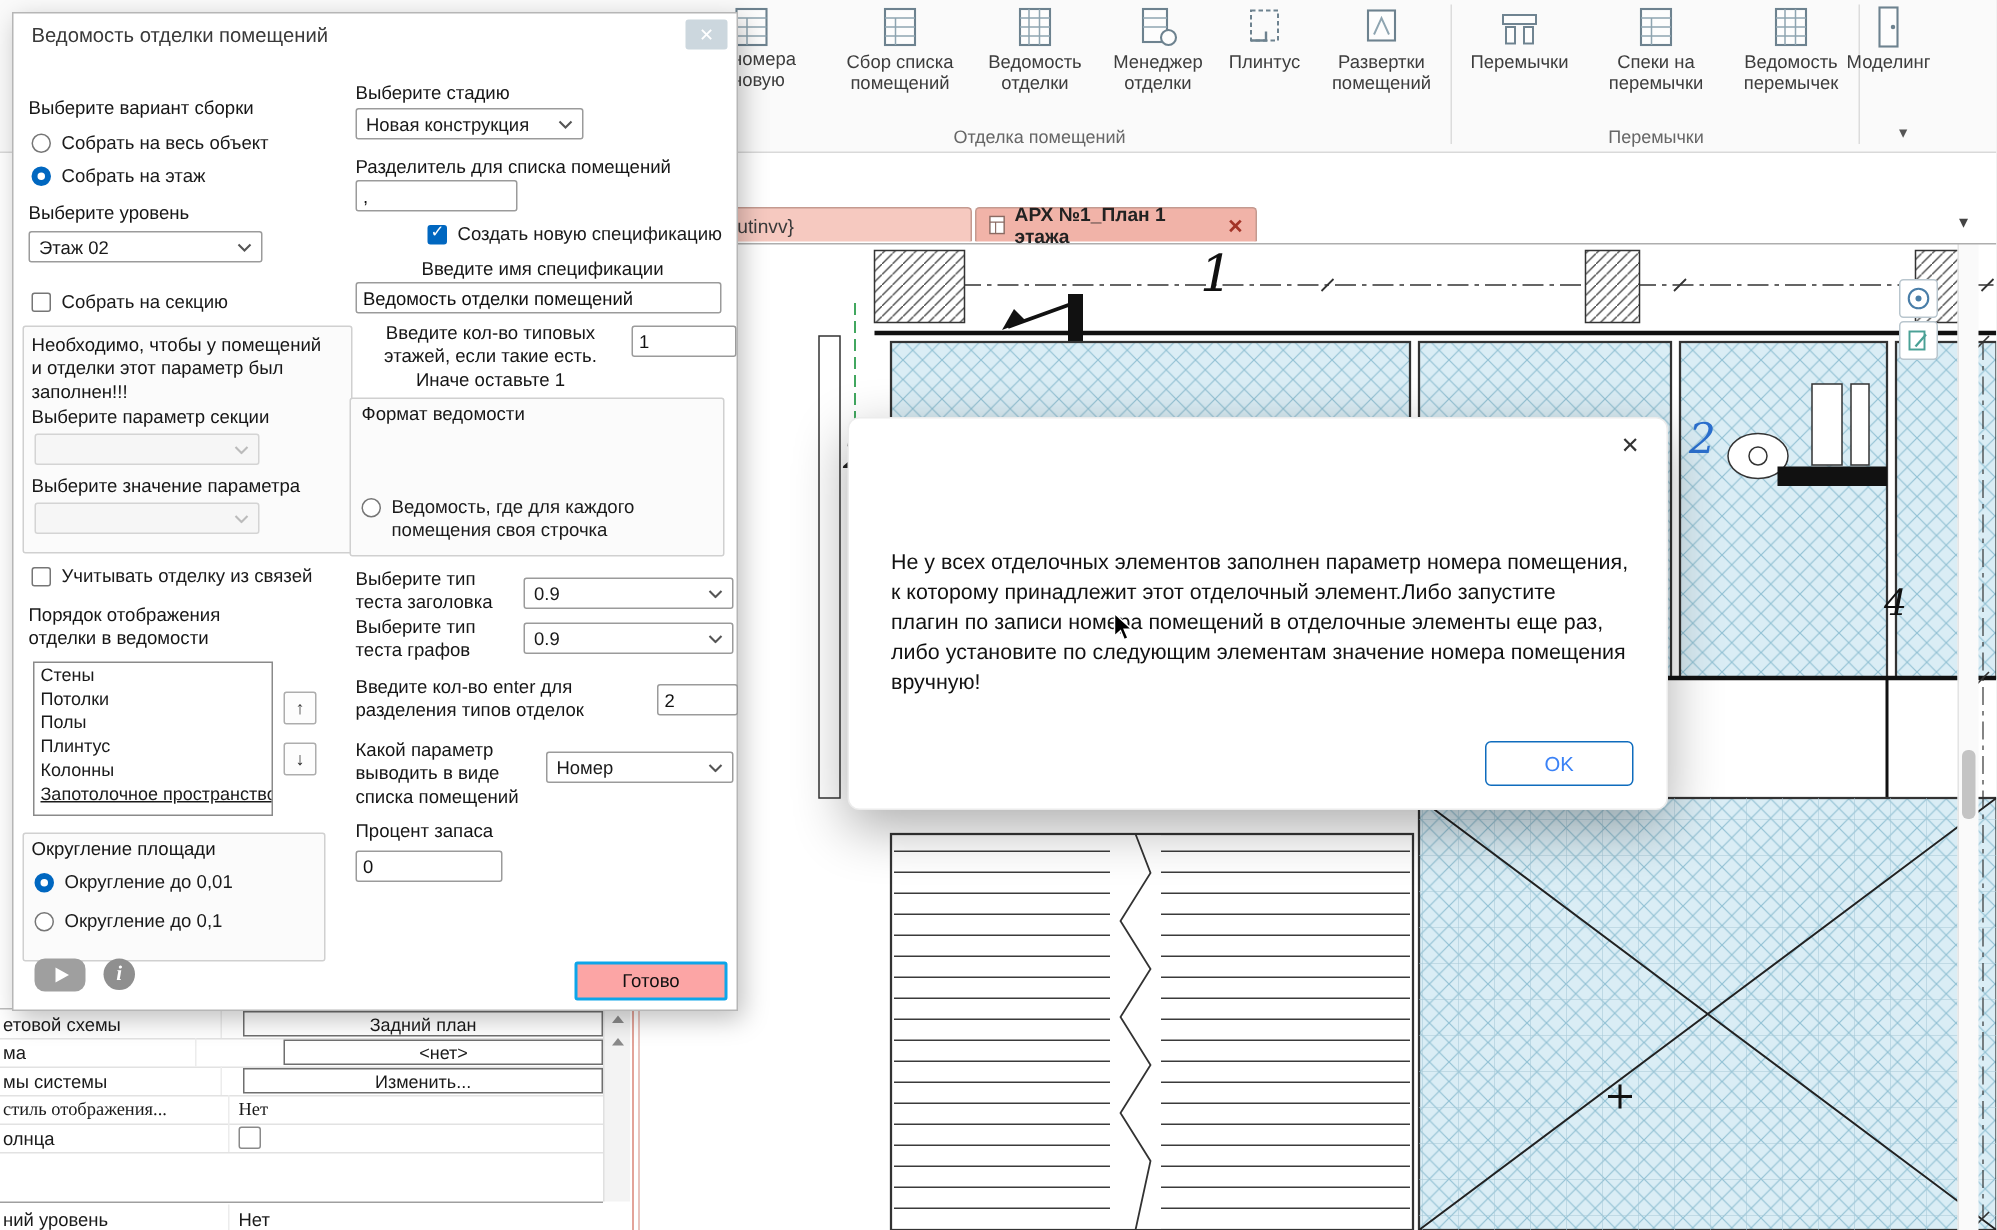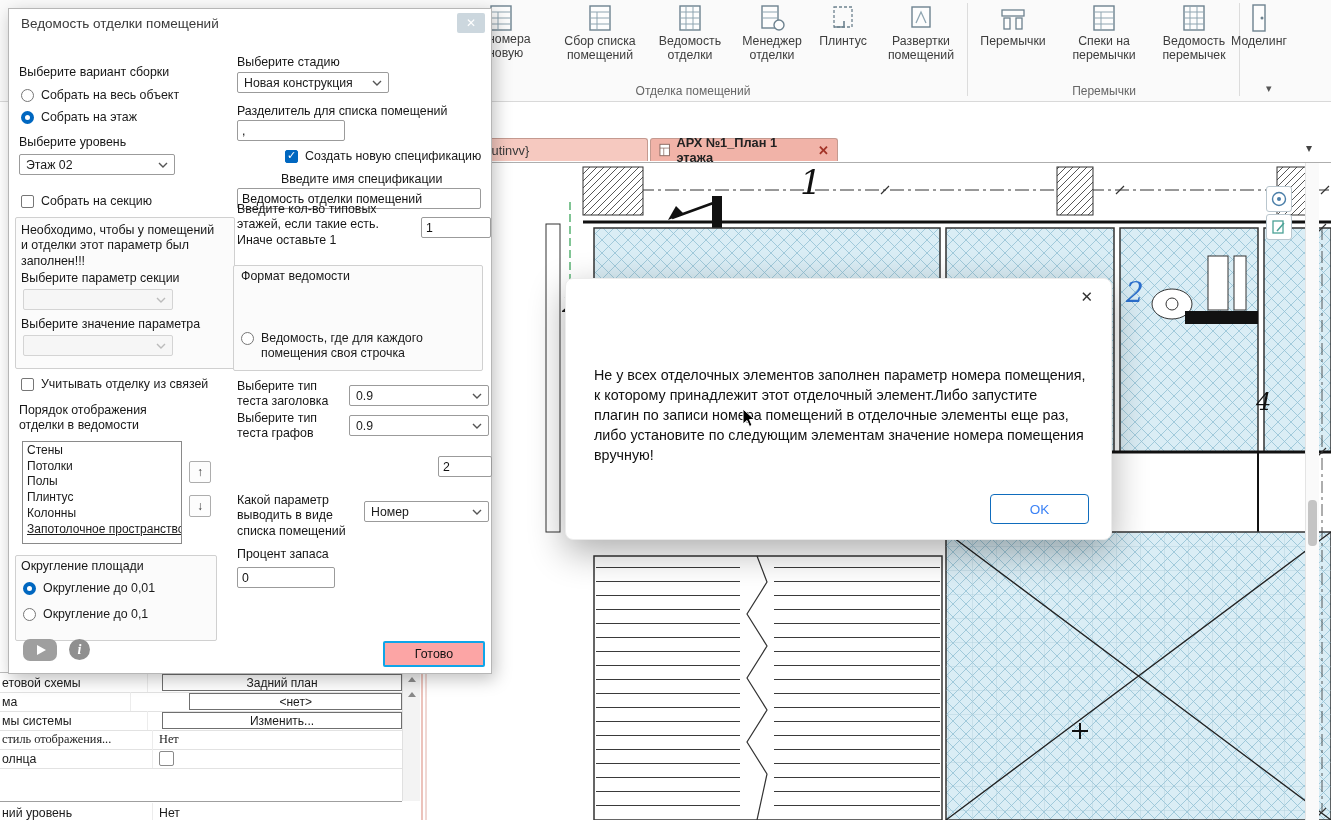--- a/index.html
+++ b/index.html
@@ -394,21 +394,21 @@
         </svg>
     </div>
     <div class="lbl" style="left:228px;top:95px;width:230px;">Разделитель для списка помещений</div>
     <input class="ti" style="left: 228px; top: 111px; width: 98px;" value=",">
     <label class="crow" style="left:228px;top:140px;margin-left:48px;">
       <span class="cbx on"></span>
       <span>Создать новую спецификацию</span>
     </label>
     <div class="lbl" style="left:240px;top:163px;margin-left:32px;">Введите имя спецификации</div>
     <input class="ti" style="left: 228px; top: 179px; width: 234px;" value="Ведомость отделки помещений">
-    <div class="lbl" style="left:228px;top:193px;width:180px;">Введите кол-во типовых этажей, если такие есть. Иначе оставьте 1</div>
+    <div class="lbl" style="left:228px;top:206px;width:180px;text-align:center;">Введите кол-во типовых этажей, если такие есть. Иначе оставьте 1</div>
     <input class="ti" style="left: 412px; top: 208px; width: 60px;" value="1">
 
     <div class="grp" style="left:224px;top:256px;width:248px;height:104px;"></div>
     <div class="lbl" style="left:232px;top:260px;">Формат ведомости</div>
     <label class="rrow" style="left:232px;top:322px;width:232px;">
       <span class="radio"></span>
       <span>Ведомость, где для каждого помещения своя строчка</span>
     </label>
 
     <div class="lbl" style="left:228px;top:370px;width:110px;">Выберите тип теста заголовка</div>
@@ -418,20 +418,21 @@
           <path d="M1 1 L5 5 L9 1" fill="none" stroke="#555" stroke-width="1.4"></path>
         </svg>
     </div>
     <div class="lbl" style="left:228px;top:402px;width:110px;">Выберите тип теста графов</div>
     <div class="select" style="left:340px;top:406px;width:140px;">
       <span>0.9</span>
       <svg width="10" height="6" viewBox="0 0 10 6">
           <path d="M1 1 L5 5 L9 1" fill="none" stroke="#555" stroke-width="1.4"></path>
         </svg>
     </div>
+    <div class="lbl" style="left:228px;top:442px;width:196px;">Введите кол-во enter для разделения типов отделок</div>
     <input class="ti" style="left: 429px; top: 447px; width: 44px;" value="2">
     <div class="lbl" style="left:228px;top:484px;width:128px;">Какой параметр выводить в виде списка помещений</div>
     <div class="select" style="left:355px;top:492px;width:125px;">
       <span>Номер</span>
       <svg width="10" height="6" viewBox="0 0 10 6">
           <path d="M1 1 L5 5 L9 1" fill="none" stroke="#555" stroke-width="1.4"></path>
         </svg>
     </div>
     <div class="lbl" style="left:228px;top:538px;">Процент запаса</div>
     <input class="ti" style="left: 228px; top: 558px; width: 88px;" value="0">

